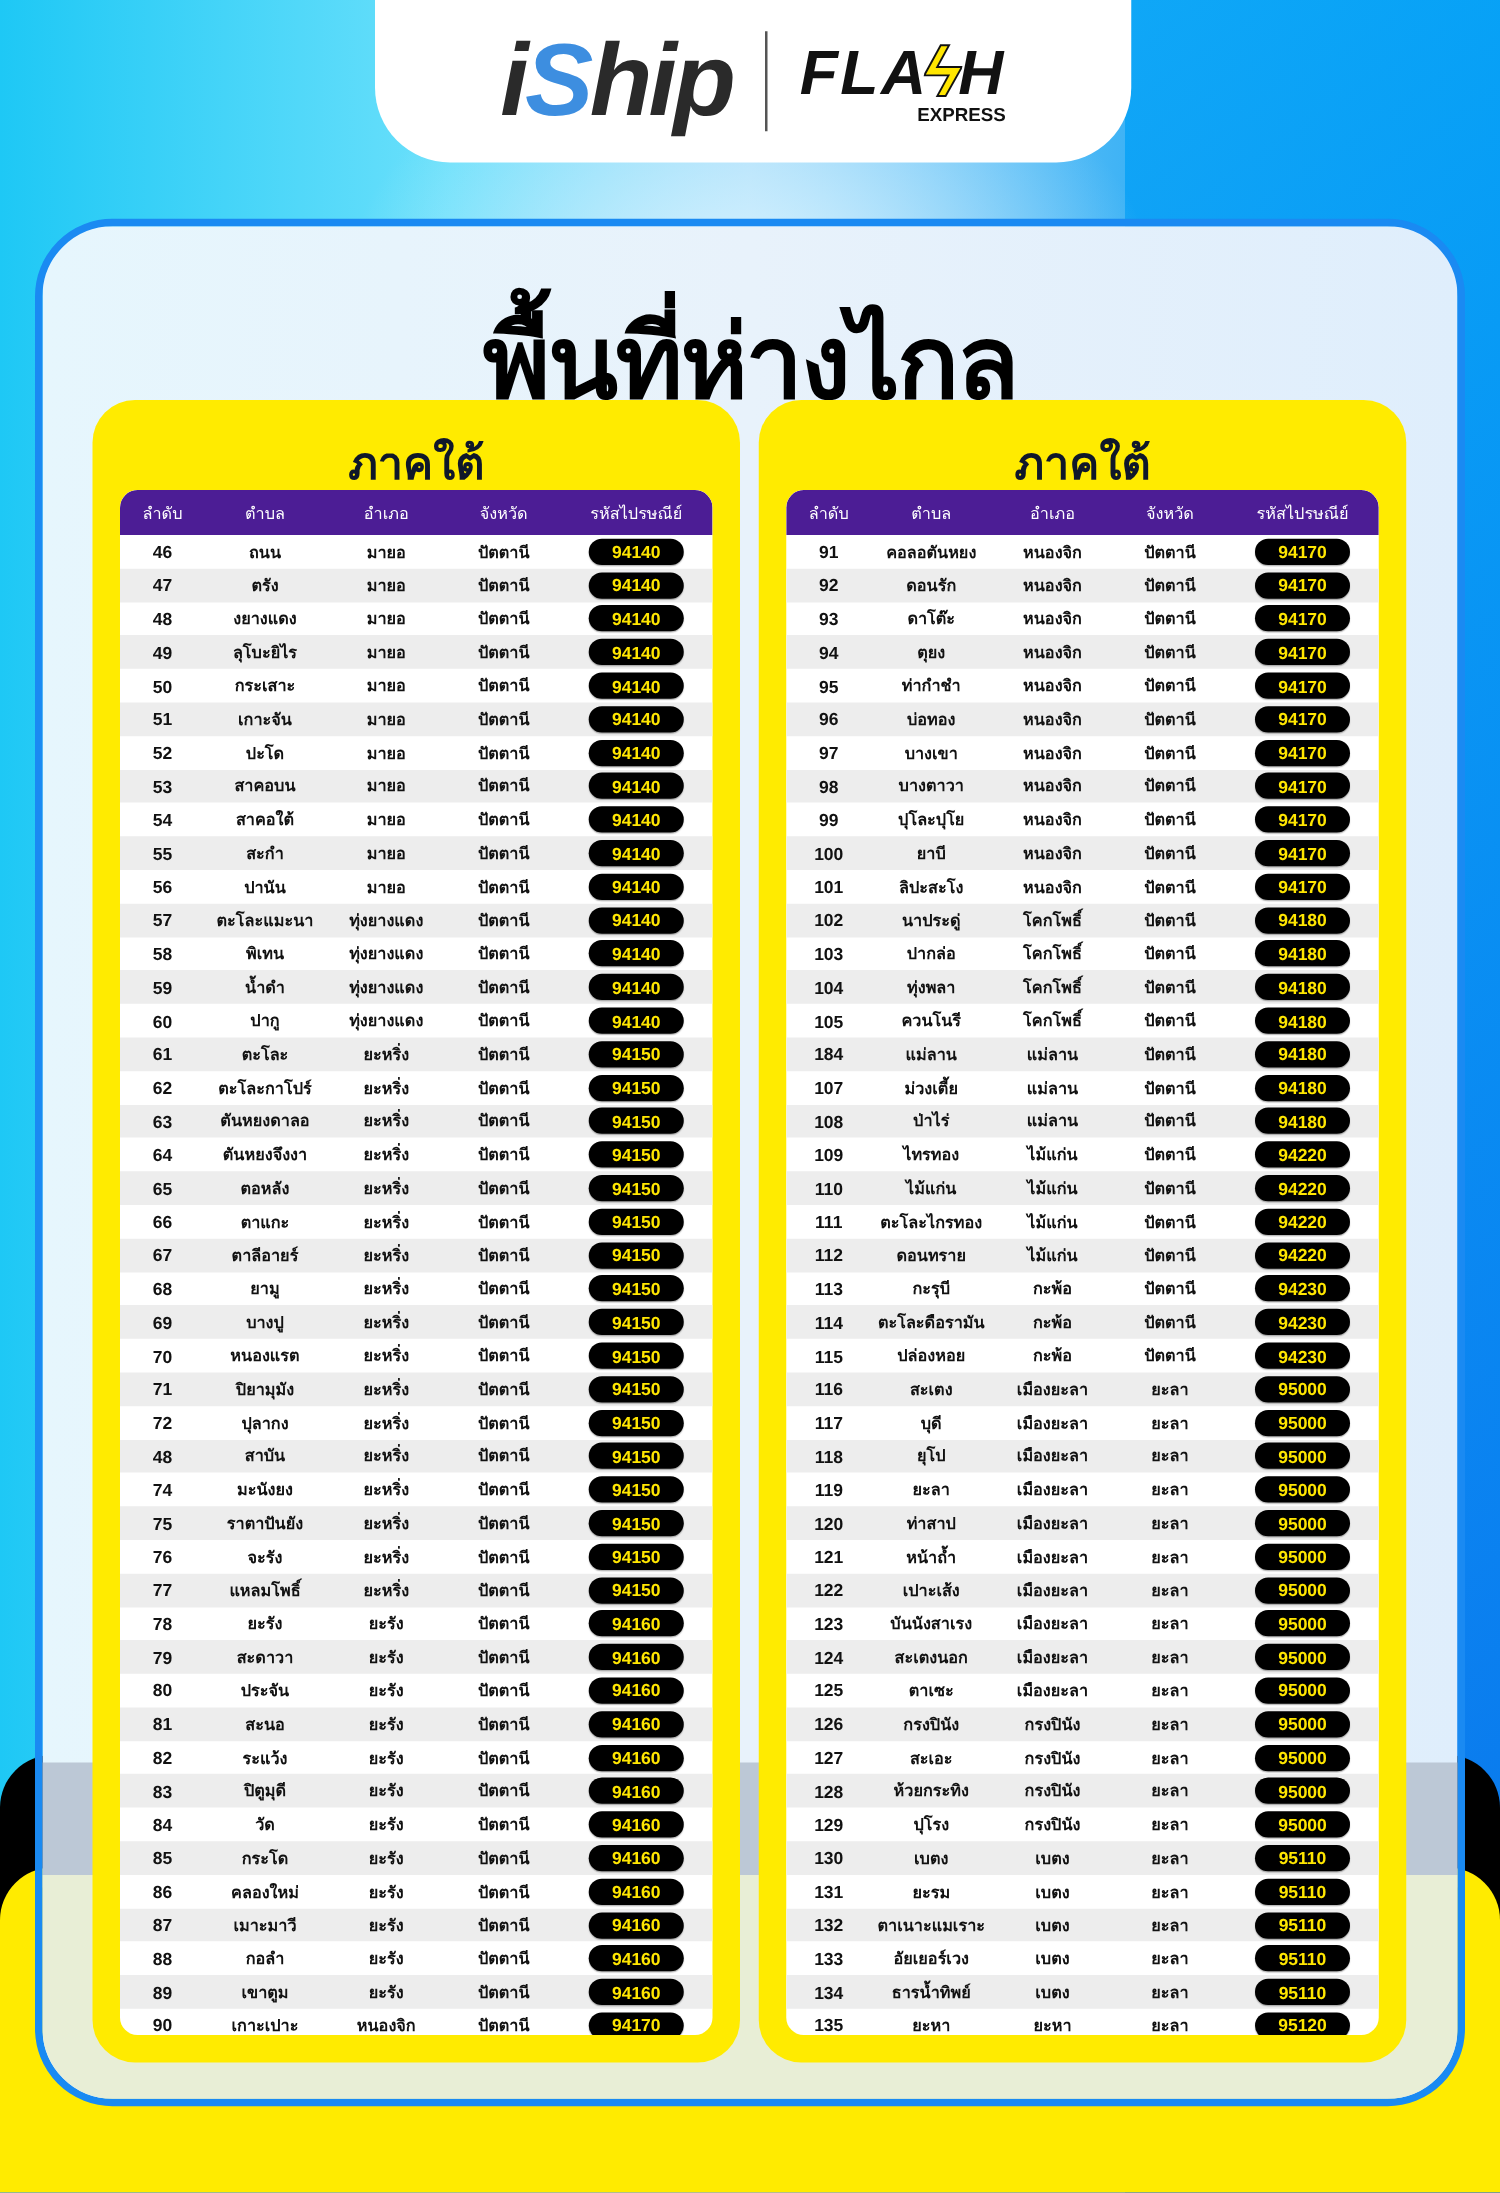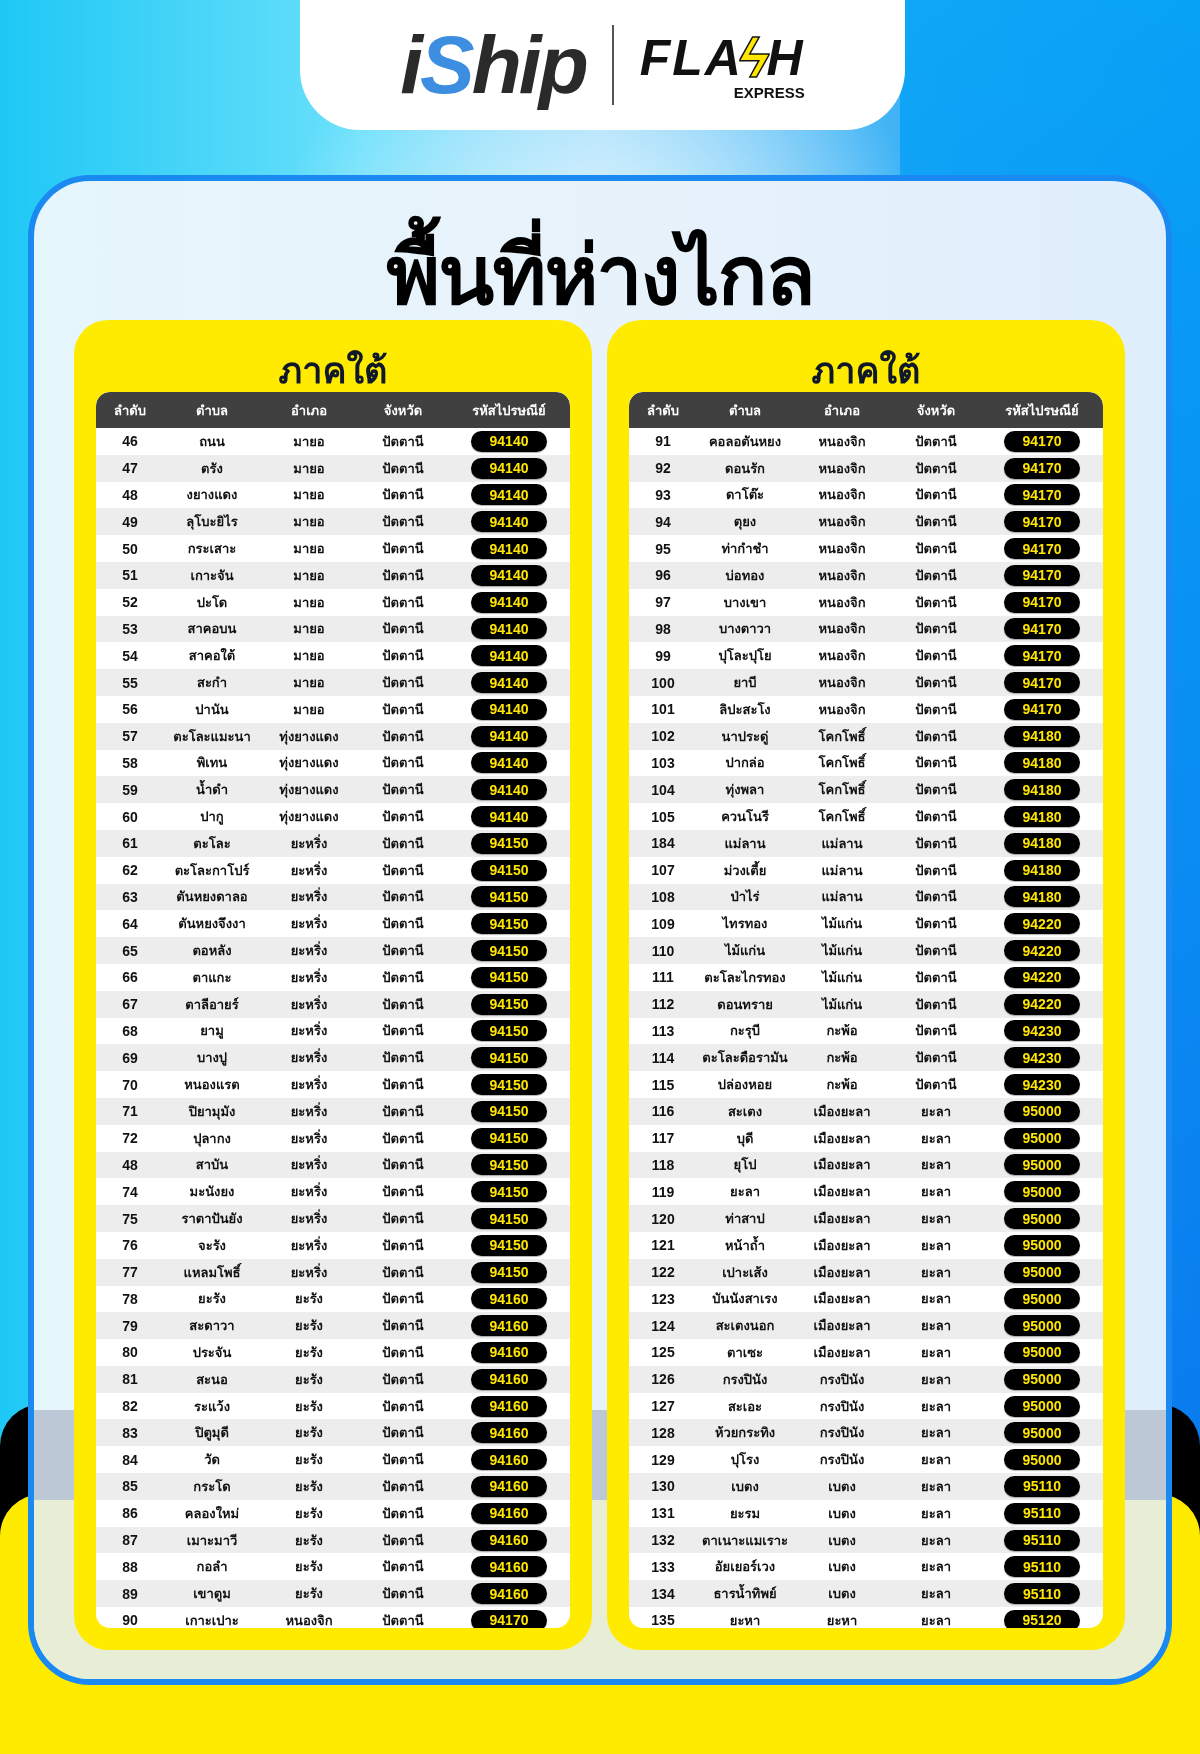--- a/index.html
+++ b/index.html
@@ -55,42 +55,42 @@
   }
   .main-card .lower-tint {
     position: absolute; left: 0; right: 0; top: 1229px; height: 100px;
     background: #bcc8d6;
   }
   .main-card .lower-tint2 {
     position: absolute; left: 0; right: 0; top: 1319px; bottom: 0;
     background: #e8eed6;
   }
   .page-title {
-    position: absolute; left: 0; width: 1200px; top: 210px; text-align: center;
+    position: absolute; left: 0; width: 1200px; top: 224px; text-align: center;
     font-family: Liberation Serif, serif; font-weight: 700; font-size: 82px; color: #000;
     letter-spacing: -2px;
   }
   .panel {
     position: absolute; top: 320px; width: 518px; height: 1330px;
     background: #ffeb00; border-radius: 34px;
   }
   .panel.left { left: 74px; }
   .panel.right { left: 607px; }
   .panel-title {
     position: absolute; top: 22px; left: 0; right: 0; text-align: center;
     font-family: "DejaVu Sans", sans-serif; font-weight: 700; font-size: 36px; color: #0f172a;
   }
   .table-wrap {
     position: absolute; left: 22px; top: 72px; width: 474px; height: 1236px;
     background: #fff; border-radius: 14px; overflow: hidden;
   }
   .thead {
-    height: 36px; background: #404040; color: #fff; display: flex; align-items: center;
+    height: 36px; background: #4c1d95; color: #fff; display: flex; align-items: center;
     border-radius: 14px 14px 0 0;
-    font-family: "DejaVu Sans", sans-serif; font-weight: 700; font-size: 13px;
+    font-family: "DejaVu Sans", sans-serif; font-weight: 400; font-size: 13px;
   }
   .col { text-align: center; white-space: nowrap; }
   .c1 { width: 68px; }
   .c2 { width: 96px; }
   .c3 { width: 98px; }
   .c4 { width: 90px; }
   .c5 { width: 122px; display: flex; justify-content: center; }
   .row {
     height: 26.8px; display: flex; align-items: center;
     font-family: "DejaVu Sans", sans-serif; font-size: 13px; color: #111; font-weight: 700;

